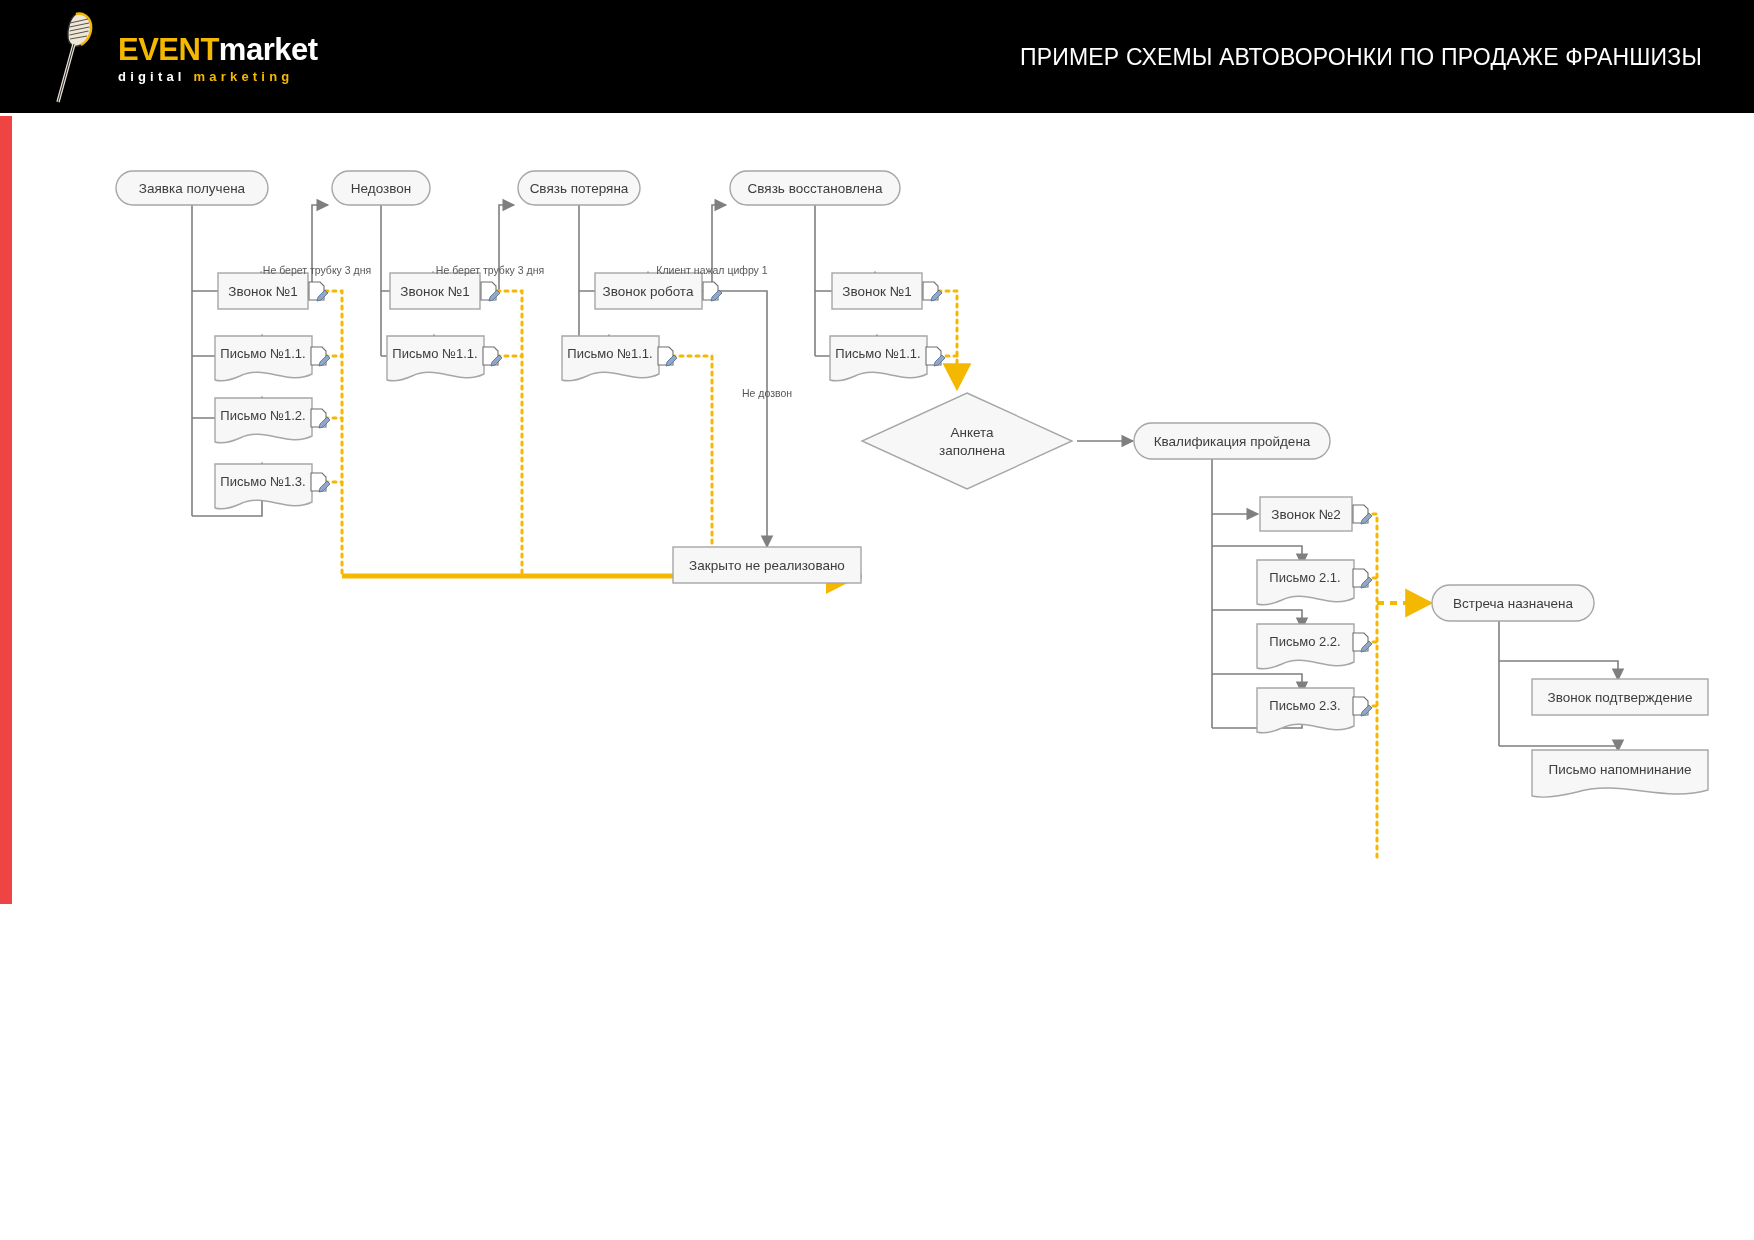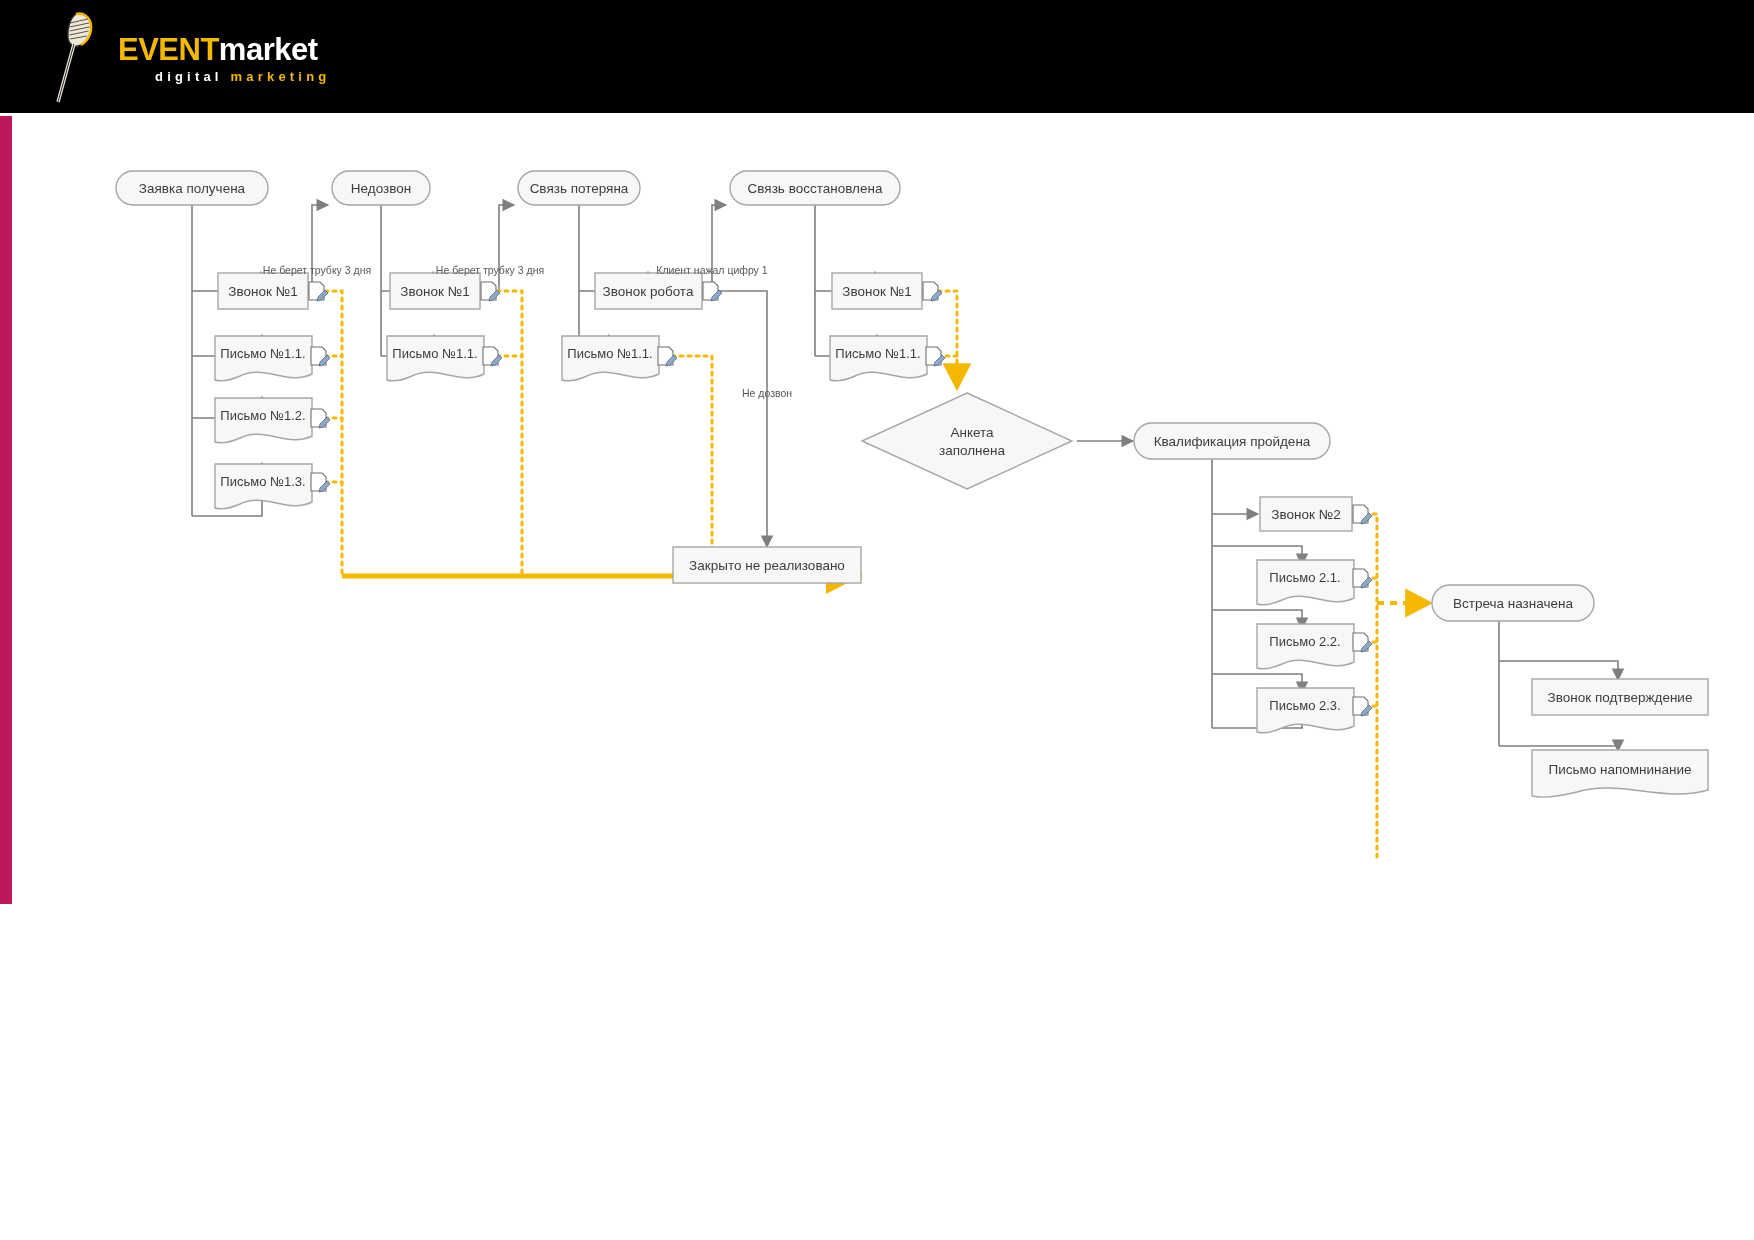--- a/index.html
+++ b/index.html
@@ -1,29 +1,29 @@
 <!DOCTYPE html>
 <html><head>
 <meta charset="utf-8">
 <style>
   html,body{margin:0;padding:0;background:#ffffff;}
   body{width:1754px;height:1240px;font-family:"Liberation Sans",sans-serif;overflow:hidden;}
-  #page{position:relative;width:1754px;height:904px;background:#be185d;}
+  #page{position:relative;width:1754px;height:904px;background:#ef4444;}
 
   
   .header{position:absolute;left:0;top:0;width:1754px;height:116px;background:#000000;
           border-bottom:3px solid #ffffff;box-sizing:border-box;}
   .header-inner{position:relative;width:100%;height:100%;}
   .logo-wrap{position:absolute;left:40px;top:8px;width:320px;height:100px;}
   .mic{position:absolute;left:10px;top:2px;width:48px;height:96px;}
   .logo-text{position:absolute;left:78px;top:26px;}
   .logo-line1{font-size:31px;font-weight:bold;letter-spacing:-.5px;line-height:32px;white-space:nowrap;}
   .logo-line1 .ev{color:#f5b800;}
   .logo-line1 .mk{color:#ffffff;}
-  .logo-line2{font-size:13px;font-weight:bold;letter-spacing:4.2px;line-height:18px;white-space:nowrap;margin-top:2px;margin-left:37px;}
+  .logo-line2{font-size:13px;font-weight:bold;letter-spacing:4.2px;line-height:18px;white-space:nowrap;margin-top:2px;}
   .logo-line2 .dg{color:#ffffff;}
   .logo-line2 .mg{color:#f5b800;}
   .header-title{position:absolute;right:52px;top:44px;color:#ffffff;font-size:23px;
                 letter-spacing:.2px;white-space:nowrap;font-family:"Liberation Sans",sans-serif;}
 
   
   .canvas{position:absolute;left:12px;top:116px;width:1754px;height:1124px;background:#ffffff;}
   svg.flow{position:absolute;left:0;top:0;width:1754px;height:1124px;}
 
   .nodetext{font-family:"Liberation Sans",sans-serif;font-size:13.5px;fill:#3d3d3d;
@@ -67,20 +67,21 @@
           <div class="logo-line1">
             <span class="ev">EVENT</span><span class="mk">market</span>
           </div>
           <div class="logo-line2">
             <span class="dg">digital</span>
             <span class="mg">marketing</span>
           </div>
         </div>
       </div>
 
+      <div class="header-title">ПРИМЕР СХЕМЫ АВТОВОРОНКИ ПО ПРОДАЖЕ ФРАНШИЗЫ</div>
     </div>
   </div>
 
   <div class="canvas">
     <svg class="flow" viewBox="0 0 1754 1124">
       <defs>
         <marker id="ah" markerWidth="9" markerHeight="9" refX="7.2" refY="4.5" orient="auto">
           <path d="M0,0.6 L8,4.5 L0,8.4 Z" fill="#7f7f7f"></path>
         </marker>
         <marker id="ahy" markerWidth="8" markerHeight="8" refX="6.2" refY="4" orient="auto">

